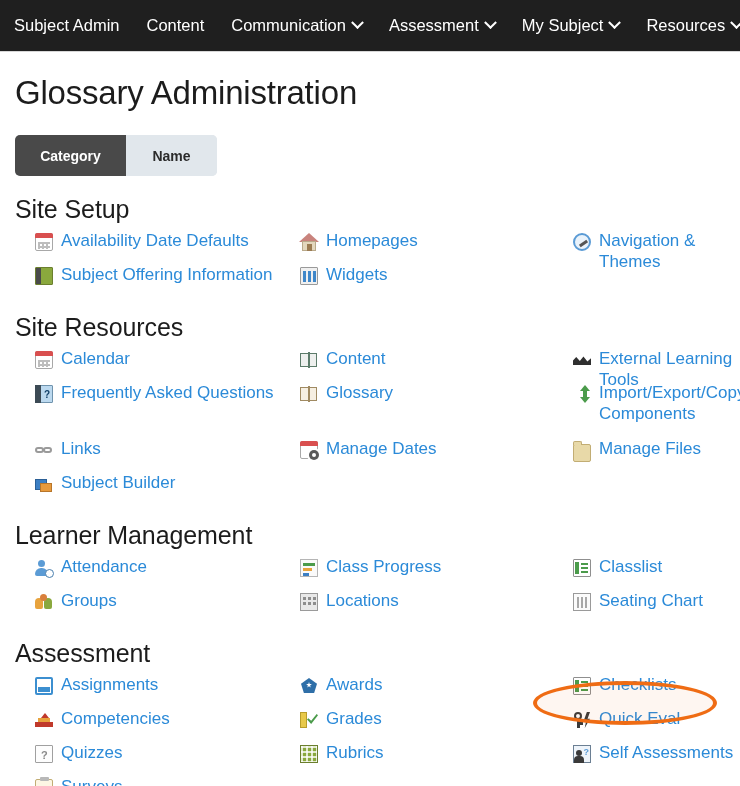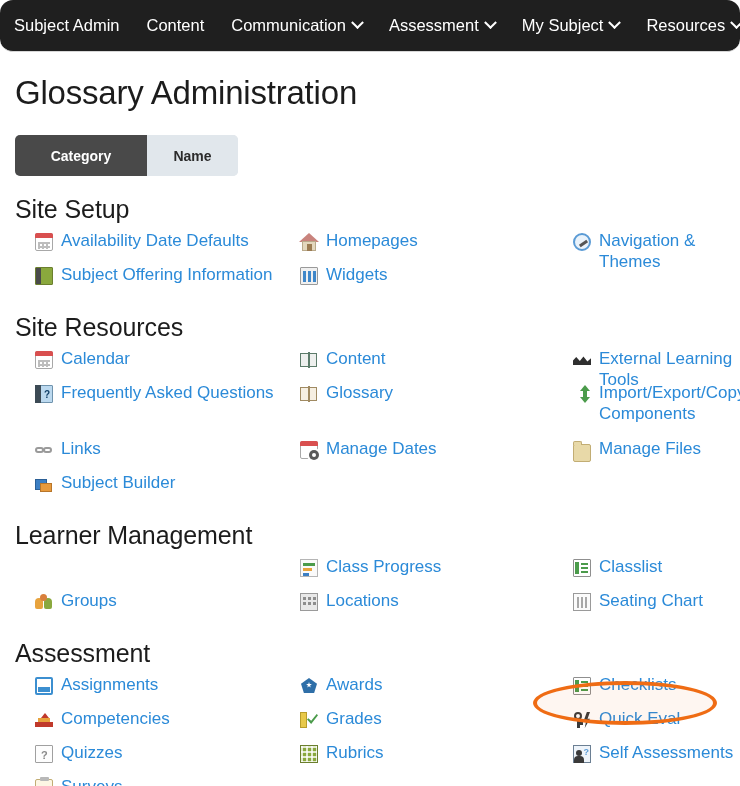--- a/index.html
+++ b/index.html
@@ -14,21 +14,20 @@
   }
 
   
   #navbar {
     height: 52px;
     background: #1f1f1f;
     display: flex;
     align-items: center;
     padding-left: 14px;
     border-bottom: 1px solid #d7d7d7;
-    border-radius: 13px;
   }
   .nav-item {
     display: flex;
     align-items: center;
     color: #ffffff;
     font-size: 16.5px;
     margin-right: 27px;
     white-space: nowrap;
     cursor: pointer;
   }
@@ -64,21 +63,21 @@
   }
   .tab {
     display: flex;
     align-items: center;
     justify-content: center;
     font-size: 14px;
     font-weight: bold;
     cursor: pointer;
     height: 100%;
   }
-  .tab.active { background: #494949; color: #ffffff; width: 132px; }
+  .tab.active { background: #494949; color: #ffffff; width: 111px; }
   .tab.inactive { background: #e1e7ec; color: #2b2b2b; width: 91px; }
 
   
   .section-title {
     font-size: 25px;
     font-weight: normal;
     color: #1c1c1c;
     margin: 15px 0 6px 0;
     letter-spacing: -0.1px;
   }
@@ -443,20 +442,28 @@
 
     </div>
   </div>
 
   
   <div id="sec-learner-management">
     <h2 class="section-title">Learner Management</h2>
     <div class="grid">
 
       <div class="row">
+        <a class="link-cell col-1">
+          <span class="ico ic-att">
+              <i class="h"></i>
+              <i class="b"></i>
+              <i class="c"></i>
+            </span>
+          <span class="lbl">Attendance</span>
+        </a>
         <a class="link-cell col-2">
           <span class="ico ic-cp">
               <i class="a"></i>
               <i class="b"></i>
               <i class="c"></i>
             </span>
           <span class="lbl">Class Progress</span>
         </a>
         <a class="link-cell col-3">
           <span class="ico ic-cl">

